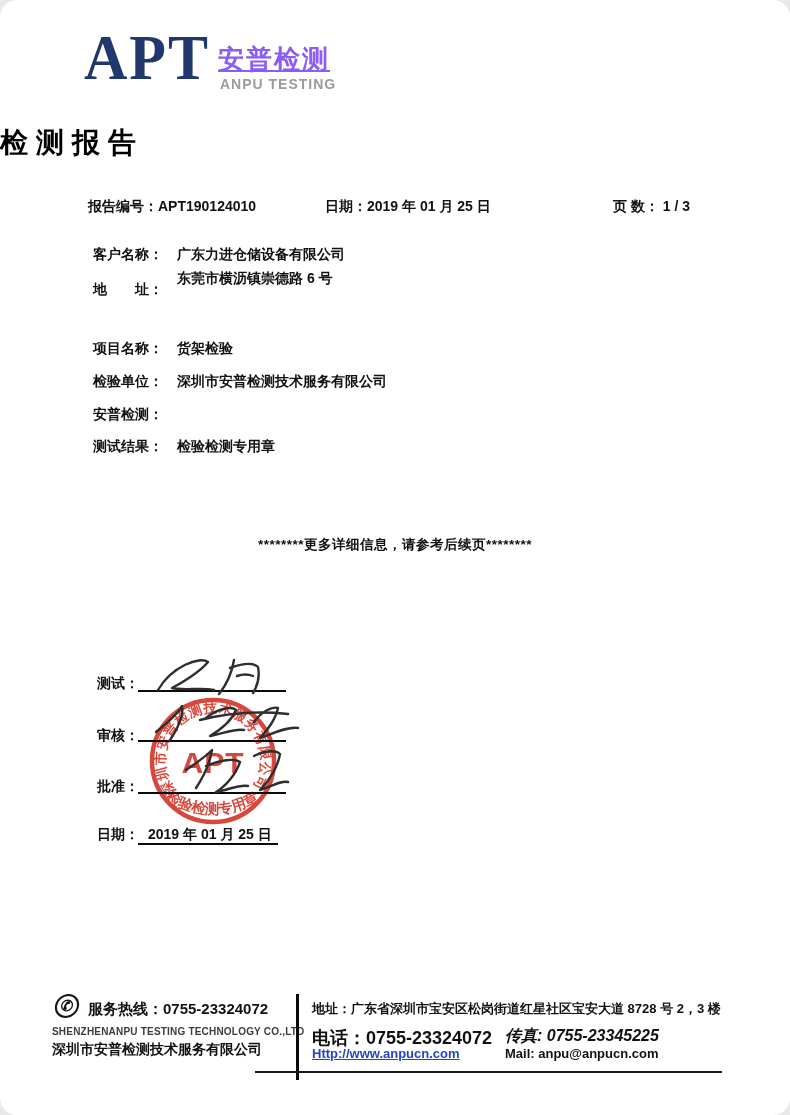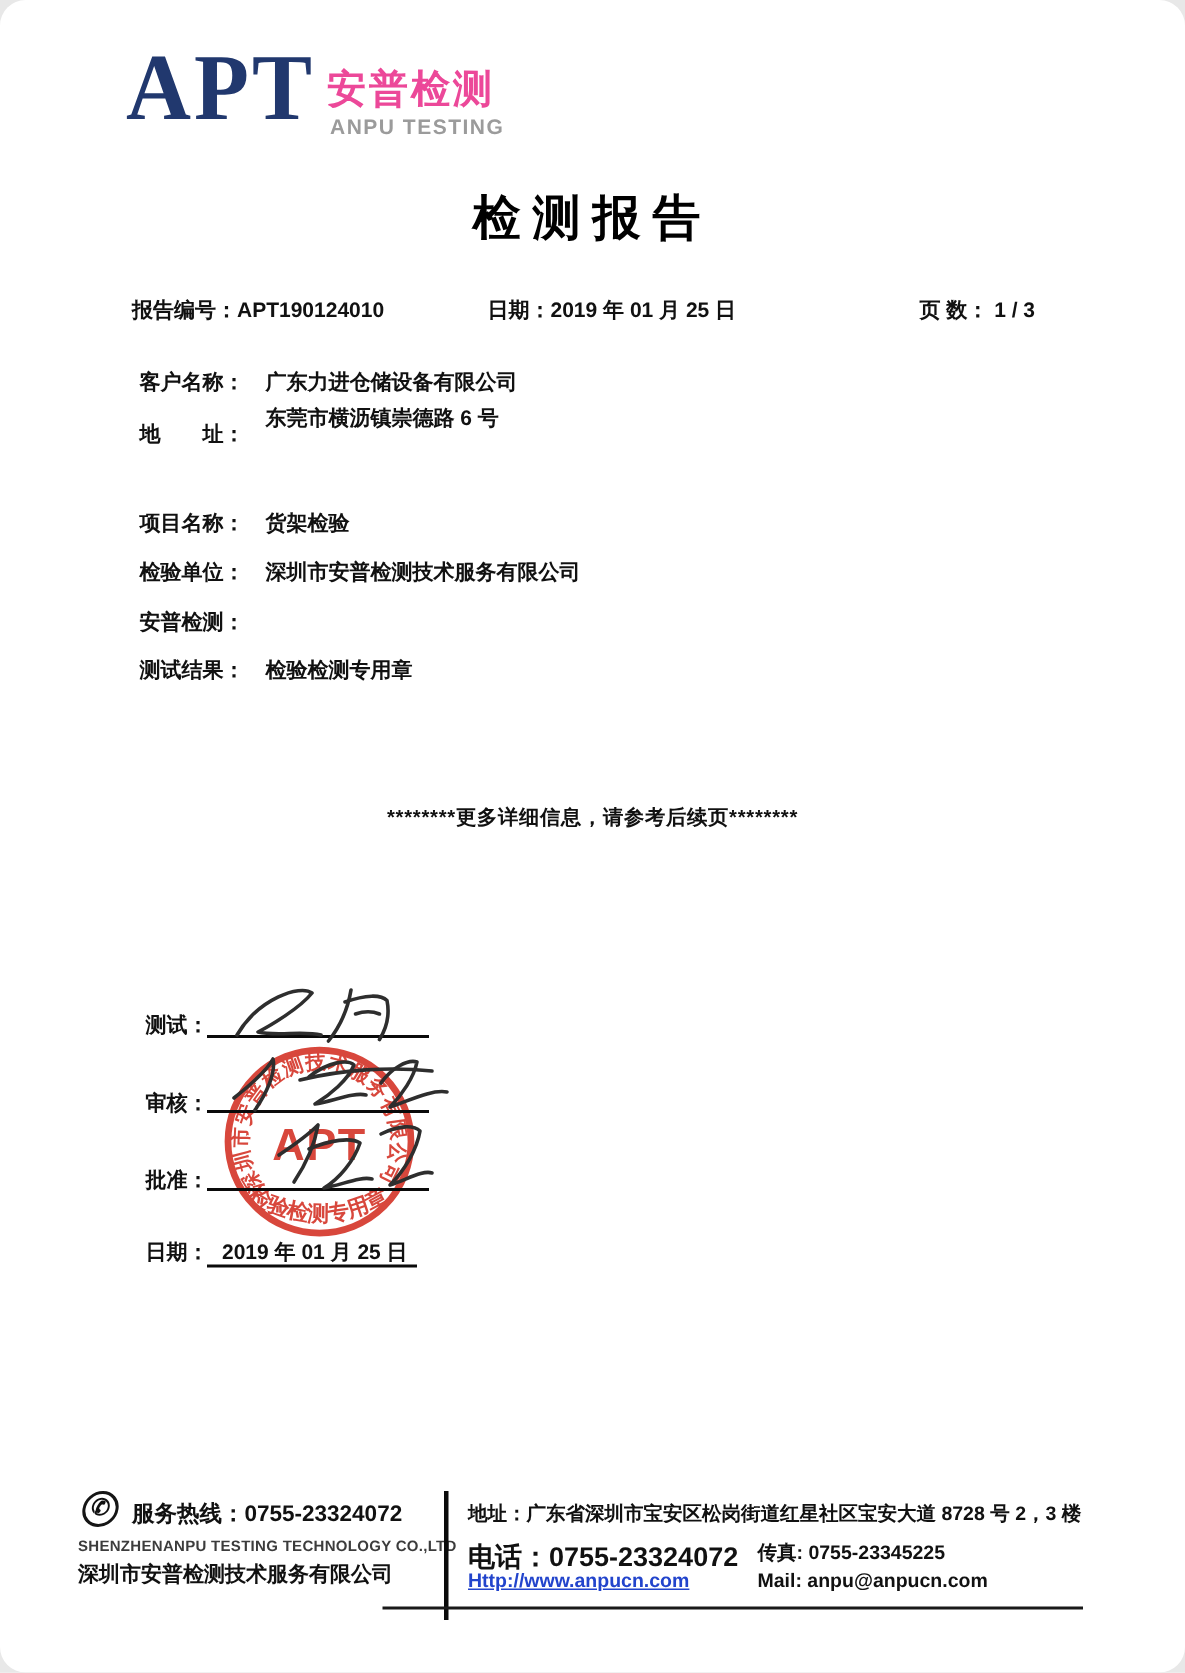--- a/index.html
+++ b/index.html
@@ -17,27 +17,27 @@
   .abs { position:absolute; }
 
   
   .logo-apt {
     left:84px; top:28px;
     font-family:"Liberation Serif", serif;
     font-weight:900; font-size:60px; line-height:1;
     color:#21386e; letter-spacing:2px;
     transform:scaleY(1.05);
   }
-  .logo-cn { left:218px; top:42px; font-size:26px; font-weight:600; color:#ec4899; letter-spacing:2px; }
+  .logo-cn { left:218px; top:42px; font-size:26px; font-weight:600; color:#8b5cf6; letter-spacing:2px;text-decoration:underline; }
   .logo-en { left:220px; top:76px; font-size:14px; font-weight:700; color:#9b9b9b; letter-spacing:1px; }
 
   
   .title {
     left:0; top:124px; width:100%;
-    text-align:center; font-size:32px; font-weight:700;
+    text-align:left; font-size:28px; font-weight:700;
     letter-spacing:8px; color:#000;
   }
 
   
   .meta  { top:198px; font-size:14px; font-weight:700; }
   .meta-report { left:88px; }
   .meta-date   { left:325px;text-align:center; }
   .meta-pages  { left:613px; }
 
   .lbl { font-weight:700; }
@@ -72,21 +72,21 @@
     border:2.4px solid #151515; border-radius:50%;
     font-size:15px; line-height:20px; text-align:center;
     transform:skewX(-8deg); font-weight:700;
   }
   .hotline   { left:88px;  top:1000px; font-size:15px; }
   .footer-en { left:52px;  top:1026px; font-size:10px; color:#3c3c3c; letter-spacing:0.2px; }
   .footer-cn { left:52px;  top:1041px; font-size:14px; }
   .vdivider  { left:296px; top:994px;  width:3px; height:86px; background:#0a0a0a; }
   .f-addr  { left:312px; top:1000px; font-size:13px; }
   .f-tel   { left:312px; top:1026px; font-size:18px; }
-  .f-fax   { left:505px; top:1026px; font-size:13px; }
+  .f-fax   { left:505px; top:1026px; font-size:16px;font-style:italic; }
   .f-web   { left:312px; top:1046px; font-size:13px; color:#2244cc; text-decoration:underline; }
   .f-mail  { left:505px; top:1046px; font-size:13px; }
   .hrule   { left:255px; top:1071px; width:467px; height:0; border-top:2.5px solid #1a1a1a; }
 </style>
 </head>
 <body>
 
 <div class="page">
 
   <div class="abs logo-apt">APT</div>

